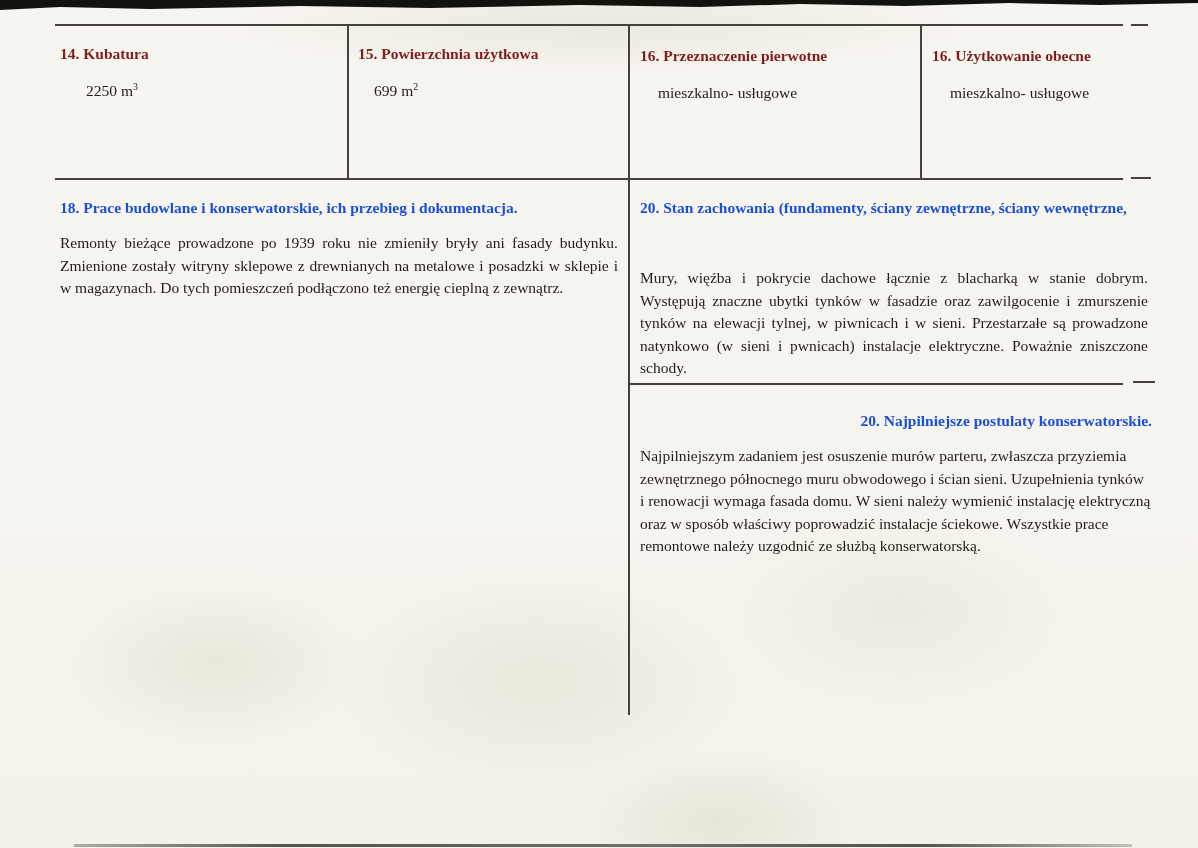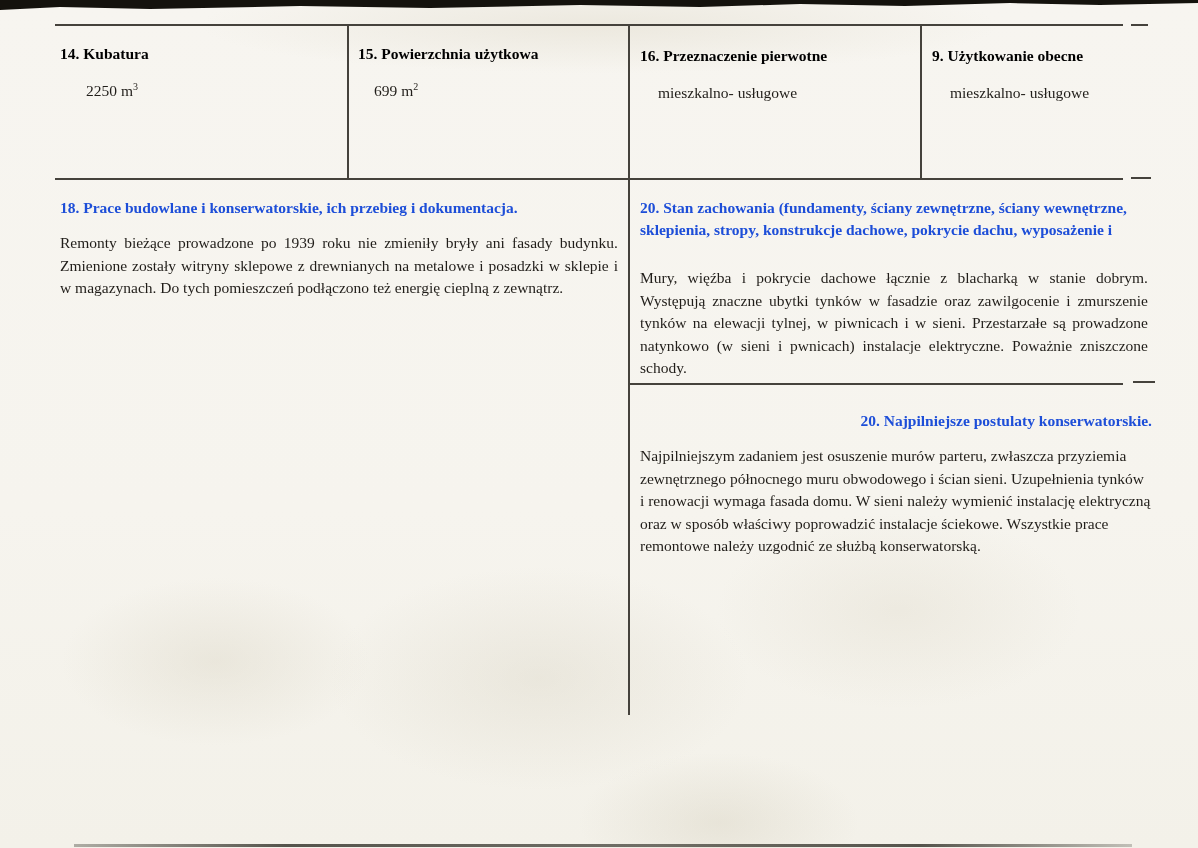--- a/index.html
+++ b/index.html
@@ -30,21 +30,21 @@
     position:absolute;top:844px;left:74px;width:1058px;height:3px;
     background:linear-gradient(90deg,rgba(45,44,36,0.35),rgba(45,44,36,0.8) 20%,
       rgba(45,44,36,0.65) 55%,rgba(45,44,36,0.8) 80%,rgba(45,44,36,0.25));
   }
   
   .rule{position:absolute;background:#45423c;}
   .rule.h{height:2px;}
   .rule.v{width:1.5px;}
   .rule.dash{height:2px;}
   
-  .cell-label{position:absolute;font-weight:bold;font-size:15.5px;white-space:nowrap;color:#000000;}
+  .cell-label{position:absolute;font-weight:bold;font-size:15.5px;white-space:nowrap;color:#7f1d1d;}
   .cell-value{position:absolute;font-size:15.5px;white-space:nowrap;}
   .cell-value sup{font-size:10px;vertical-align:6px;}
   .block-head{position:absolute;font-weight:bold;font-size:15.5px;line-height:21.5px;color:#1d4ed8;}
   .block-head .hline{display:block;white-space:nowrap;}
   .block-body{position:absolute;font-size:15.5px;line-height:22.5px;}
   .just{text-align:justify;}
 </style>
 </head>
 <body>
 
@@ -66,26 +66,25 @@
 
 <div class="cell-label" style="top:45px;left:60px;">14. Kubatura</div>
 <div class="cell-value" style="top:81px;left:86px;"><span>2250 m</span><sup>3</sup></div>
 
 <div class="cell-label" style="top:45px;left:358px;">15. Powierzchnia użytkowa</div>
 <div class="cell-value" style="top:81px;left:374px;"><span>699 m</span><sup>2</sup></div>
 
 <div class="cell-label" style="top:47px;left:640px;">16. Przeznaczenie pierwotne</div>
 <div class="cell-value" style="top:84px;left:658px;">mieszkalno- usługowe</div>
 
-<div class="cell-label" style="top:47px;left:932px;">9. Użytkowanie obecne</div>
+<div class="cell-label" style="top:47px;left:932px;">16. Użytkowanie obecne</div>
 <div class="cell-value" style="top:84px;left:950px;">mieszkalno- usługowe</div>
 
 <div class="block-head" style="top:197px;left:60px;width:566px;">18. Prace budowlane i konserwatorskie, ich przebieg i dokumentacja.</div>
 <div class="block-body just" style="top:232px;left:60px;width:558px;">Remonty bieżące prowadzone po 1939 roku nie zmieniły bryły ani fasady budynku. Zmienione zostały witryny sklepowe z drewnianych na metalowe i posadzki w sklepie i w magazynach. Do tych pomieszczeń podłączono też energię cieplną z zewnątrz.</div>
 
 <div class="block-head" style="top:197px;left:640px;width:512px;">
   <span class="hline">20. Stan zachowania (fundamenty, ściany zewnętrzne, ściany wewnętrzne,</span>
-  <span class="hline">sklepienia, stropy, konstrukcje dachowe, pokrycie dachu, wyposażenie i</span>
 </div>
 <div class="block-body just" style="top:267px;left:640px;width:508px;">Mury, więźba i pokrycie dachowe łącznie z blacharką w stanie dobrym. Występują znaczne ubytki tynków w fasadzie oraz zawilgocenie i zmurszenie tynków na elewacji tylnej, w piwnicach i w sieni. Przestarzałe są prowadzone natynkowo (w sieni i pwnicach) instalacje elektryczne. Poważnie zniszczone schody.</div>
 
 <div class="block-head" style="top:410px;left:640px;width:512px;text-align:right;">20. Najpilniejsze postulaty konserwatorskie.</div>
 <div class="block-body" style="top:445px;left:640px;width:512px;">Najpilniejszym zadaniem jest osuszenie murów parteru, zwłaszcza przyziemia zewnętrznego północnego muru obwodowego i ścian sieni. Uzupełnienia tynków i renowacji wymaga fasada domu. W sieni należy wymienić instalację elektryczną oraz w sposób właściwy poprowadzić instalacje ściekowe. Wszystkie prace remontowe należy uzgodnić ze służbą konserwatorską.</div>
 
 </body></html>

